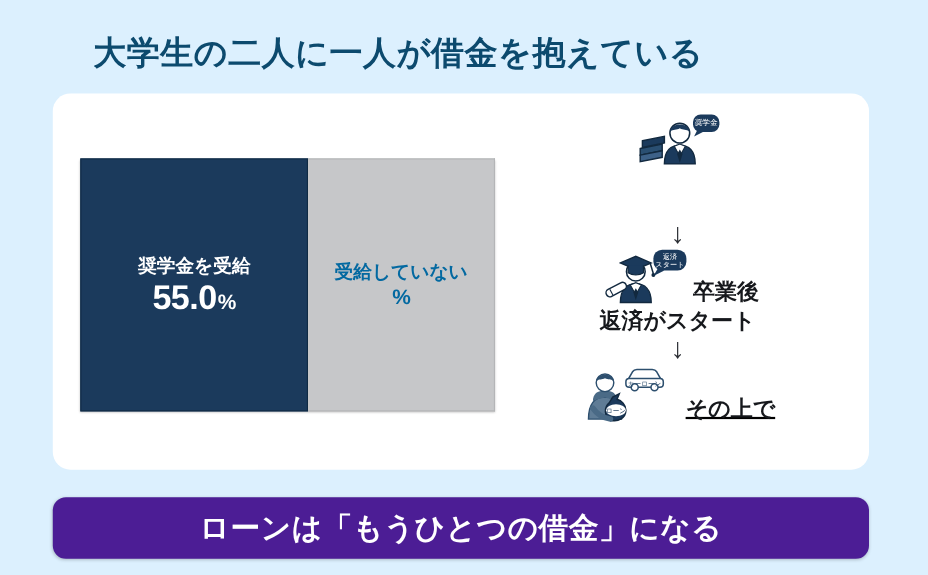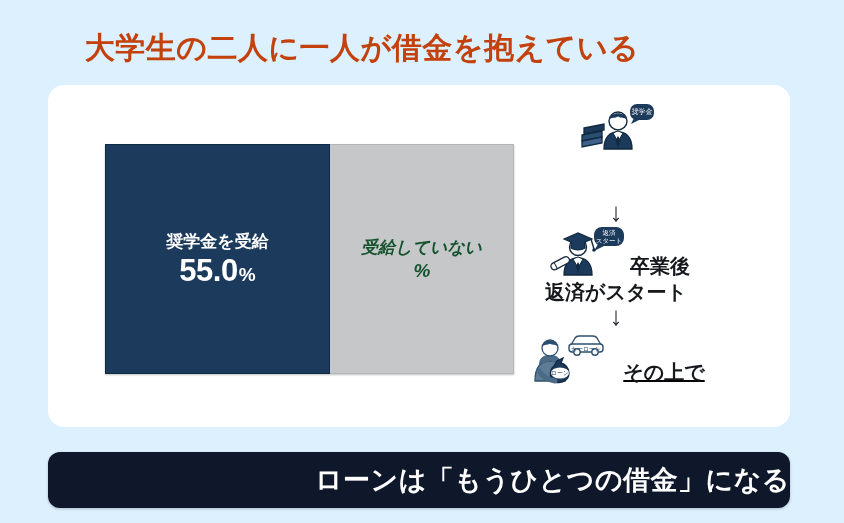--- a/index.html
+++ b/index.html
@@ -17,68 +17,66 @@
 
   
   .title {
     position: absolute;
     left: 0;
     top: 28px;
     width: 724px;
     text-align: center;
     font-size: 30px;
     font-weight: bold;
-    color: #c2410c;
+    color: #0c4a6e;
     letter-spacing: 0.5px;
     white-space: nowrap;
   }
 
   
   .card {
     position: absolute;
     left: 48px;
     top: 85px;
     width: 742px;
     height: 342px;
     background: #ffffff;
     border-radius: 16px;
   }
 
   
   .chart {
     position: absolute;
     left: 25px;
     top: 59px;
-    width: 409px;
+    width: 377px;
     height: 230px;
     display: flex;
     box-shadow: 0 1px 2px rgba(0,0,0,0.25);
-    margin-left: 32px;
   }
   .bar {
     position: relative;
     height: 100%;
     display: flex;
     flex-direction: column;
     align-items: center;
     justify-content: center;
   }
   .bar-primary {
     background: #1b3a5c;
     color: #ffffff;
     border: 1px solid #0f2a44;
     box-sizing: border-box;
   }
   .bar-secondary {
     background: #c6c7c9;
-    color: #14532d;
+    color: #0369a1;
     border: 1px solid #b4b5b7;
     border-left: none;
     box-sizing: border-box;
-    font-style: italic;
   }
   .bar-name {
     font-size: 17px;
     font-weight: bold;
     line-height: 1.2;
     margin-bottom: 3px;
     white-space: nowrap;
   }
   .bar-valwrap {
     display: flex;
@@ -146,25 +144,25 @@
   .icon-svg { display: block; }
   .icon-center { margin: 0 auto 2px auto; }
 
   
   .banner {
     position: absolute;
     left: 48px;
     top: 452px;
     width: 742px;
     height: 56px;
-    background: #0f172a;
+    background: #4c1d95;
     border-radius: 12px;
     display: flex;
     align-items: center;
-    justify-content: flex-end;
+    justify-content: center;
     box-shadow: 0 1px 3px rgba(0,0,0,0.22);
   }
   .banner-text {
     color: #ffffff;
     font-size: 27px;
     font-weight: bold;
     letter-spacing: 0.5px;
     white-space: nowrap;
   }
 </style>

